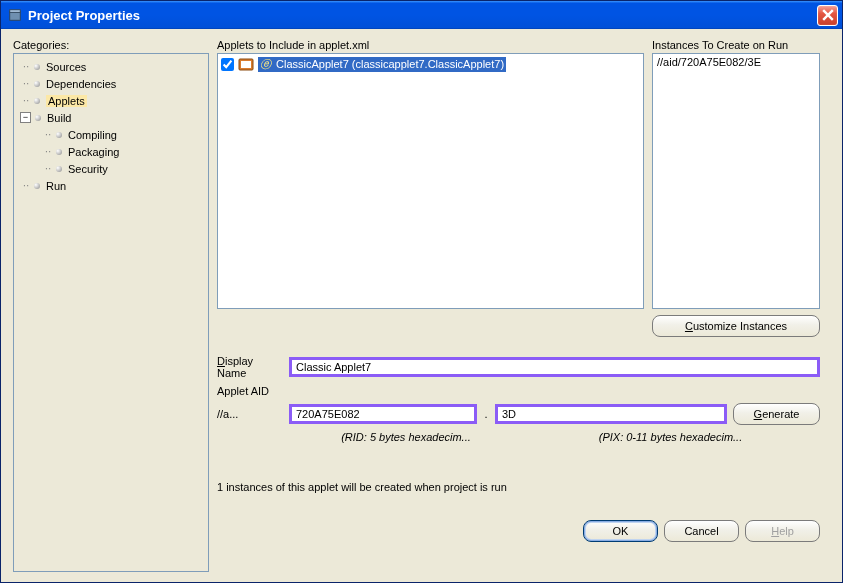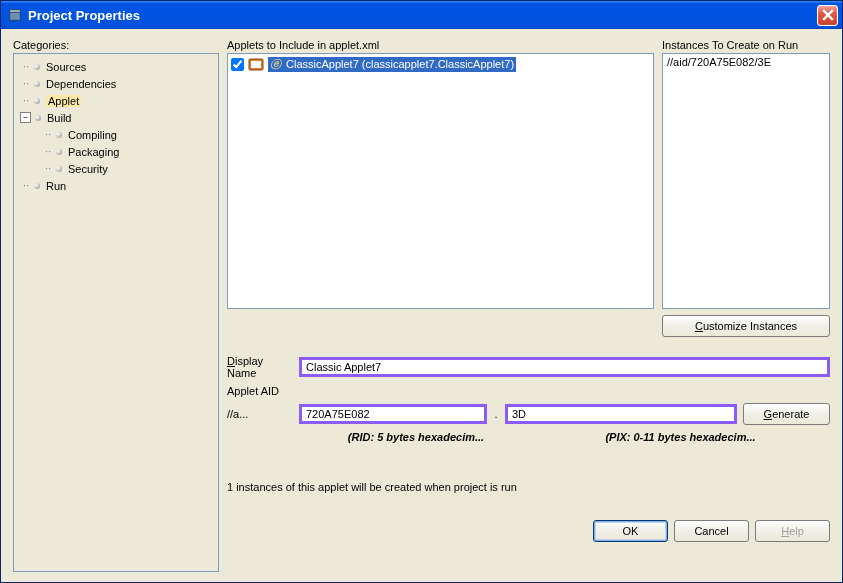--- a/index.html
+++ b/index.html
@@ -4,21 +4,21 @@
 <style>
   * { box-sizing: border-box; }
   html, body { margin: 0; padding: 0; font-family: Tahoma, sans-serif; font-size: 11px; color: #000; }
   .window { width: 843px; height: 583px; background: #ece9d8; border: 1px solid #0a246a; display: flex; flex-direction: column; }
   .titlebar { height: 28px; background: linear-gradient(to bottom, #3a95ff 0%, #0054e3 8%, #0054e3 50%, #0050d8 95%, #003fb0 100%); display: flex; align-items: center; padding: 0 4px 0 6px; color: #fff; font-weight: bold; font-size: 13px; }
   .titlebar .icon { width: 16px; height: 16px; margin-right: 5px; display:flex; align-items:center; justify-content:center; }
   .titlebar .icon svg { width: 14px; height: 14px; }
   .titlebar .title { flex: 1; }
   .close-btn { width: 21px; height: 21px; background: linear-gradient(to bottom, #f6a096, #e45642 40%, #c8402b); border: 1px solid #fff; border-radius: 3px; display:flex; align-items:center; justify-content:center; color:#fff; font-weight:bold; cursor:pointer; box-shadow: inset 0 0 1px rgba(255,255,255,0.6); }
   .close-btn svg { width: 12px; height: 12px; }
-  .content { flex: 1; display: flex; flex-direction: column; padding: 10px 12px 10px 12px; }
+  .content { flex: 1; display: flex; flex-direction: column; padding: 10px 22px 10px 12px; }
   .main-area { flex: 1; display: flex; gap: 8px; }
   .cat-section { width: 230px; display:flex; flex-direction:column; }
   .cat-label { margin-bottom: 2px; }
   .tree-panel { flex:1; border: 1px solid #7f9db9; background: #ece9d8; padding: 4px 0; overflow:auto; }
   .tree-row { display:flex; align-items:center; height: 17px; padding-left: 6px; white-space: nowrap; cursor: default; }
   .tree-row.child { padding-left: 28px; }
   .tree-toggle { width: 11px; height: 11px; border: 1px solid #808080; background:#fff; display:inline-flex; align-items:center; justify-content:center; font-size:9px; line-height:1; margin-right: 2px; color:#000; }
   .tree-line { display:inline-block; width: 12px; text-align:center; color:#808080; font-size:10px; }
   .tree-bullet { width:6px; height:6px; border-radius:50%; background: radial-gradient(circle at 30% 30%, #fff, #bbb 60%, #888); margin: 0 6px 0 2px; flex-shrink:0; }
   .tree-text.selected { background:#fce8a6; padding: 0 2px; }
@@ -29,36 +29,36 @@
   .list-col.right { width: 168px; }
   .list-label { margin-bottom: 2px; }
   .listbox { flex:1; border: 1px solid #7f9db9; background:#fff; overflow:auto; font-size: 11px; }
   .applet-row { display:flex; align-items:center; padding: 2px 3px; gap: 4px; }
   .applet-row input[type=checkbox] { width:13px; height:13px; margin:0; }
   .applet-icon { width:16px; height:16px; display:inline-flex; align-items:center; justify-content:center; }
   .applet-text { color:#fff; background:#316ac5; padding: 0 2px; display:flex; align-items:center; gap:3px; }
   .applet-text .eicon { font-style: italic; font-family: serif; font-size: 11px; color:#ffea7f; margin-right: 2px; }
   .inst-item { padding: 2px 4px; }
   .cust-row { margin-top: 6px; display:flex; justify-content:flex-end; }
-  .xp-btn { height: 22px; background: linear-gradient(to bottom, #fff, #f1f0e8 45%, #ece9d8); border: 1px solid #7b7b7b; border-radius: 3px; padding: 0 12px; font-family: inherit; font-size: 11px; cursor: pointer; }
+  .xp-btn { height: 22px; background: linear-gradient(to bottom, #fff, #f1f0e8 45%, #ece9d8); border: 1px solid #7b7b7b; border-radius: 8px; padding: 0 12px; font-family: inherit; font-size: 11px; cursor: pointer; }
   .xp-btn.default { border: 1px solid #003c74; box-shadow: 0 0 0 1px #89ade4 inset, 0 0 0 2px #c0d4f0 inset; }
   .xp-btn.disabled { color:#a0a0a0; }
   .form-area { margin-top: 18px; display:flex; flex-direction:column; gap: 6px; }
   .form-row { display:flex; align-items:center; gap: 6px; }
   .form-row label.lbl { width: 66px; }
   input.text { height: 20px; border: 3px solid #8b5cf6; background:#fff; padding: 1px 4px; font-family: inherit; font-size: 11px; }
   .display-name-input { flex:1; }
   .bold { font-weight: normal; }
   .aid-row { display:flex; align-items:center; gap: 6px; }
   .aid-row .prefix { width: 66px; }
   .rid-input { width: 188px; }
   .pix-input { width: 232px; }
   .dot { width: 6px; text-align:center; }
   .gen-btn { width: 87px; }
-  .hints-row { display:flex; font-style: italic; color:#000; padding-left: 74px; gap: 0; font-weight: bold; }
+  .hints-row { display:flex; font-style: italic; color:#000; padding-left: 74px; gap: 0; }
   .hints-row .h1 { width: 230px; text-align:center; }
   .hints-row .h2 { flex:1; text-align:center; }
   .status-text { margin-top: 38px; }
   .button-row { display:flex; justify-content:flex-end; gap: 6px; margin-top: 27px; }
   .button-row .xp-btn { width: 75px; }
   .underline-letter { text-decoration: underline; }
 </style>
 </head>
 <body>
 
@@ -90,21 +90,21 @@
             <span class="tree-text">Sources</span>
           </div>
           <div class="tree-row">
             <span class="tree-line">··</span>
               <span class="tree-bullet"></span>
             <span class="tree-text">Dependencies</span>
           </div>
           <div class="tree-row">
             <span class="tree-line">··</span>
               <span class="tree-bullet"></span>
-            <span class="tree-text selected">Applet</span>
+            <span class="tree-text selected">Applets</span>
           </div>
           <div class="tree-row">
             <span class="tree-toggle">−</span>
               <span class="tree-bullet"></span>
             <span class="tree-text">Build</span>
           </div>
           <div class="tree-row child">
             <span class="tree-line">··</span>
               <span class="tree-bullet"></span>
             <span class="tree-text">Compiling</span>

